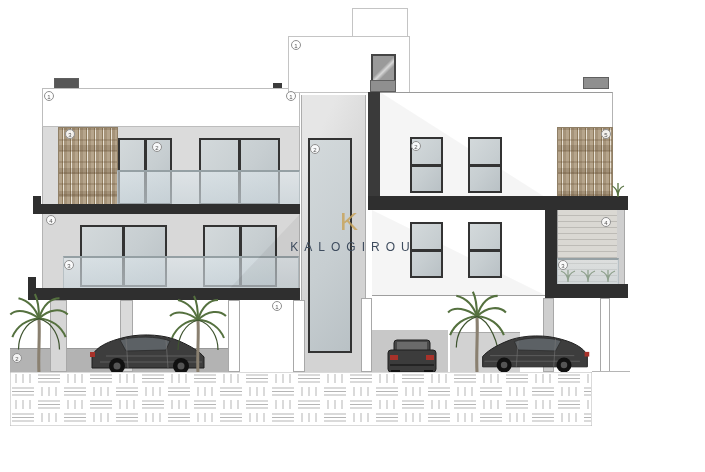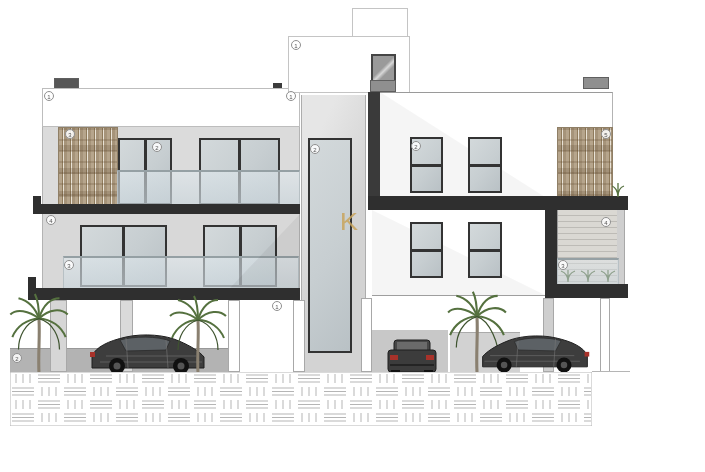--- a/index.html
+++ b/index.html
@@ -222,20 +222,21 @@
           <path d="M2,16 H24 M2,19.5 H24 M2,23 H24"></path>
           <path d="M32,15 V24 M39,15 V24 M46,15 V24"></path>
         </g>
       </pattern>
     </defs>
     <rect x="0" y="0" width="582" height="54" fill="#ffffff" stroke="#b5b5b5" stroke-width="1"></rect>
     <rect x="1" y="1" width="580" height="52" fill="url(#bw)"></rect>
   </svg>
 
   <div class="abs k-logo" style="left:341px;top:208px;">K</div>
+  <div class="abs wm-name" style="left:268px;top:240px;">KALOGIROU</div>
 
   <div class="abs co" style="left:44px;top:91px;">1</div>
   <div class="abs co" style="left:286px;top:91px;">1</div>
   <div class="abs co" style="left:291px;top:40px;">1</div>
   <div class="abs co" style="left:65px;top:129px;">3</div>
   <div class="abs co" style="left:152px;top:142px;">2</div>
   <div class="abs co" style="left:310px;top:144px;">2</div>
   <div class="abs co" style="left:46px;top:215px;">4</div>
   <div class="abs co" style="left:64px;top:260px;">3</div>
   <div class="abs co" style="left:272px;top:301px;">1</div>

